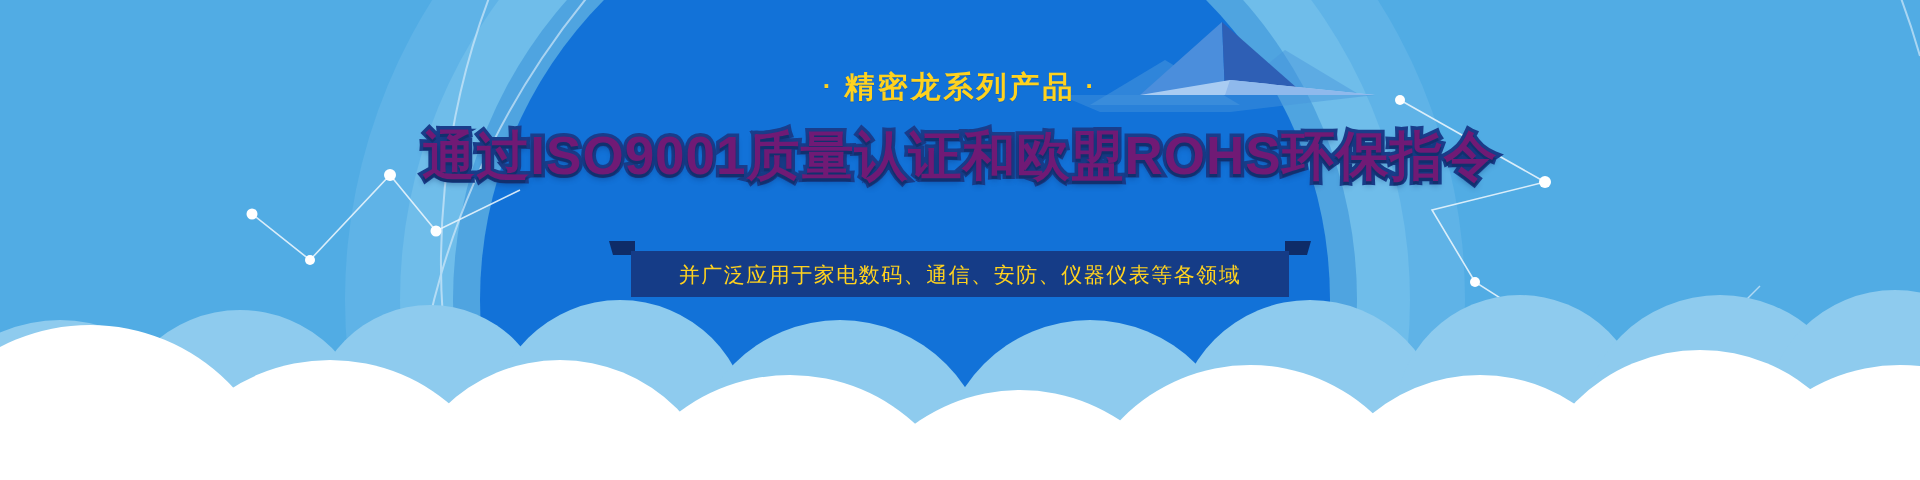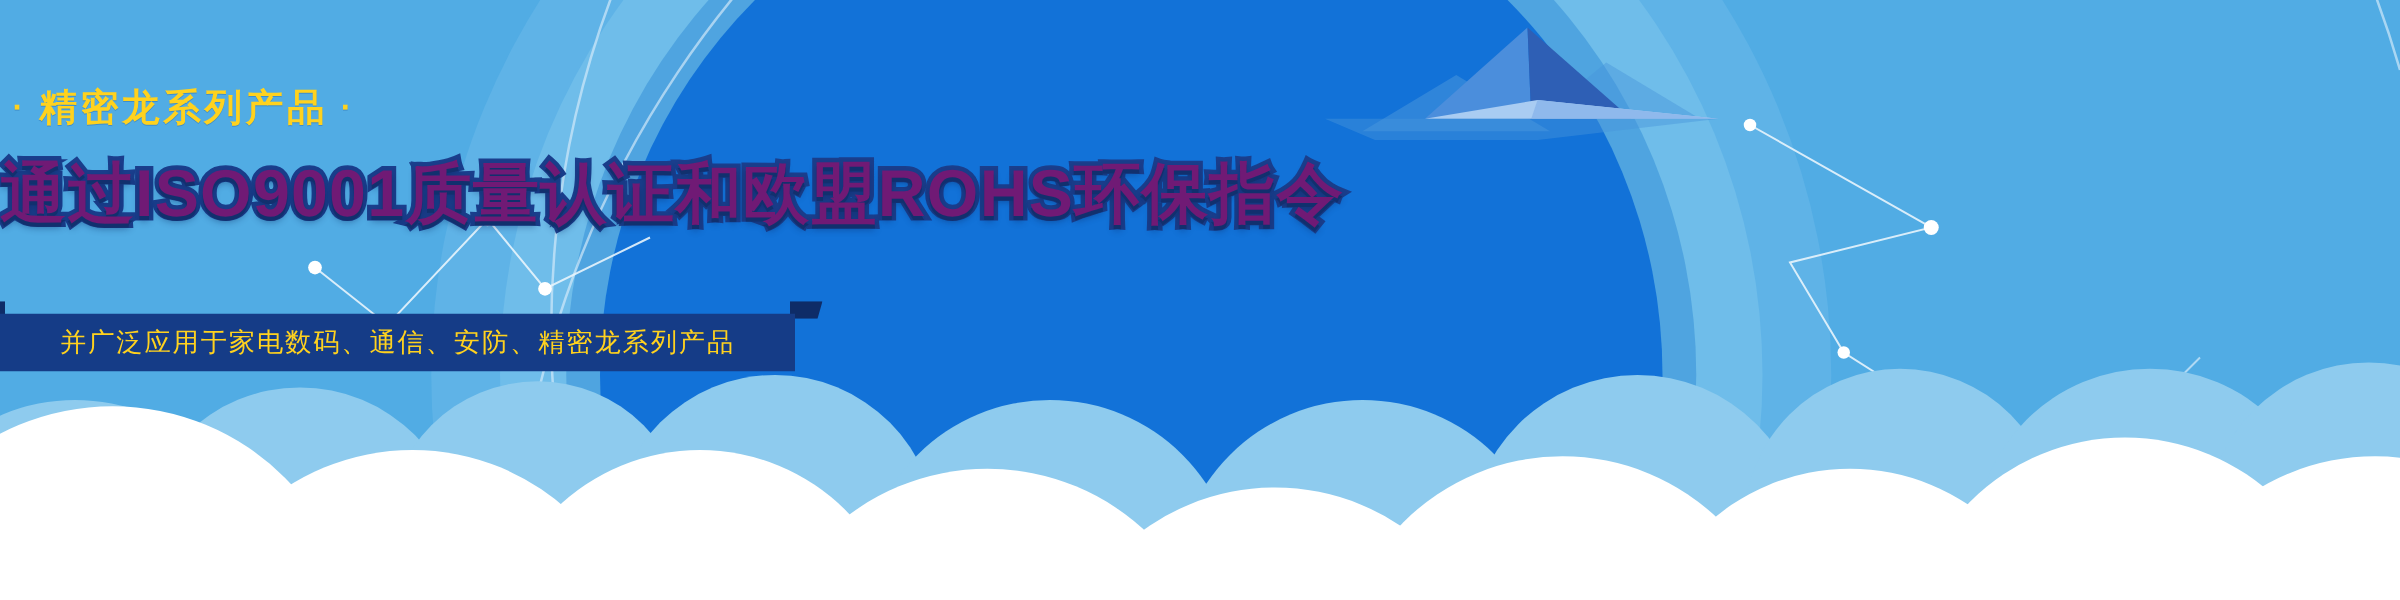--- a/index.html
+++ b/index.html
@@ -18,21 +18,21 @@
   .layer{position:absolute;top:0;left:0;width:1920px;height:480px;}
   .layer svg{display:block;width:1920px;height:480px;}
 
   
   .content{
     position:absolute;
     left:0; top:0;
     width:1920px; height:423px;
     display:flex;
     flex-direction:column;
-    align-items:flex-start;
+    align-items:center;
     z-index:40;
     pointer-events:none;
   }
   .content > *{pointer-events:auto;}
 
   .eyebrow{
     margin-top:72px;
     font-size:30px;
     font-weight:bold;
     color:#FFD21E;
@@ -199,18 +199,18 @@
         <svg viewBox="0 0 26 14" xmlns="http://www.w3.org/2000/svg">
           <polygon points="0,0 26,0 26,14 4,14" fill="#0E2C68"></polygon>
         </svg>
       </span>
       <span class="ribbon-tail right">
         <svg viewBox="0 0 26 14" xmlns="http://www.w3.org/2000/svg">
           <polygon points="0,0 26,0 22,14 0,14" fill="#0E2C68"></polygon>
         </svg>
       </span>
       <div class="ribbon-bar">
-        <span class="ribbon-label">并广泛应用于家电数码、通信、安防、精密龙系列产品</span>
+        <span class="ribbon-label">并广泛应用于家电数码、通信、安防、仪器仪表等各领域</span>
       </div>
     </div>
 
   </div>
 </div>
 
 </body></html>

